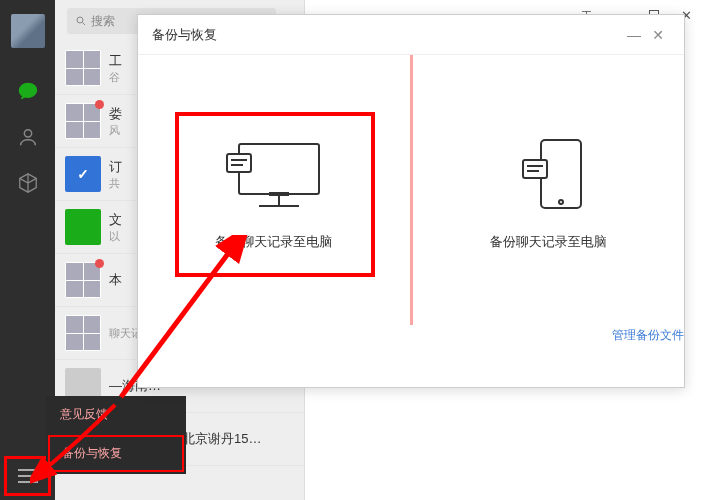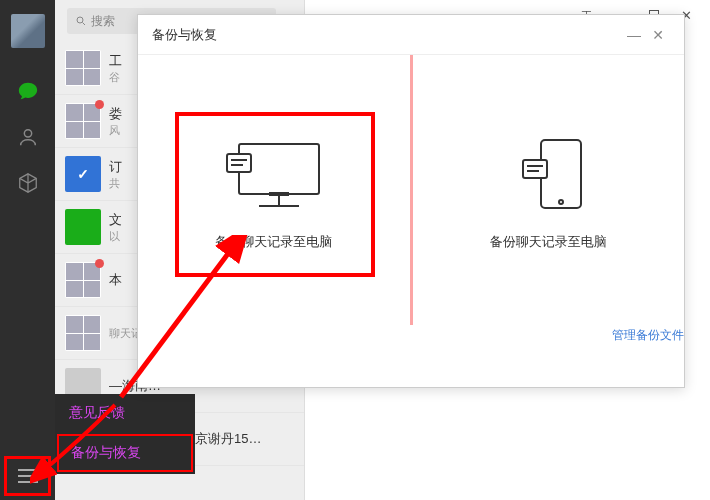--- a/index.html
+++ b/index.html
@@ -26,21 +26,21 @@
   .chat-av.blue::after{content:"✓";color:#fff;font-size:14px;font-weight:bold;}
   .chat-av.grid { background: #fff; display:grid; grid-template-columns:1fr 1fr; grid-template-rows:1fr 1fr; gap:1px; padding:1px;}
   .chat-av.grid span{background:#aab;}
   .dot { position:absolute; top:-3px; right:-3px; width:9px; height:9px; background:#e94f4f; border-radius:50%; }
   .chat-text { flex:1; min-width:0; }
   .chat-title { font-size: 13px; color:#333; white-space:nowrap; overflow:hidden; text-overflow:ellipsis; }
   .chat-sub { font-size: 11px; color:#999; white-space:nowrap; overflow:hidden; text-overflow:ellipsis; }
   .chat-time { font-size: 11px; color:#aaa; position:absolute; right:8px; top:6px; }
 
   
-  .popup-menu { position:absolute; left:55px; bottom:26px; width:140px; background:#2b2b2b; color:#d946ef; font-size:14px; z-index:5; }
+  .popup-menu { position:absolute; left:46px; bottom:26px; width:140px; background:#2b2b2b; color:#fca5a5; font-size:12px; z-index:5; }
   .popup-menu div { padding:10px 14px; cursor:pointer; }
   .popup-menu .hl { border:2px solid #ff0000; margin:2px; padding:8px 12px; }
 
   
   .modal { position:absolute; left:137px; top:14px; width:548px; height:374px; background:#fff; border:1px solid #ccc; box-shadow:0 2px 12px rgba(0,0,0,0.15); z-index:20; }
   .modal-header { height:40px; border-bottom:1px solid #eee; display:flex; align-items:center; padding:0 14px; font-size:13px; color:#333; }
   .modal-header .spacer { flex:1; }
   .modal-header .mbtn { width:24px; text-align:center; color:#888; cursor:pointer; font-size:14px; }
   .modal-body { display:flex; height:270px; }
   .option { flex:1; display:flex; flex-direction:column; align-items:center; justify-content:center; cursor:pointer; }

